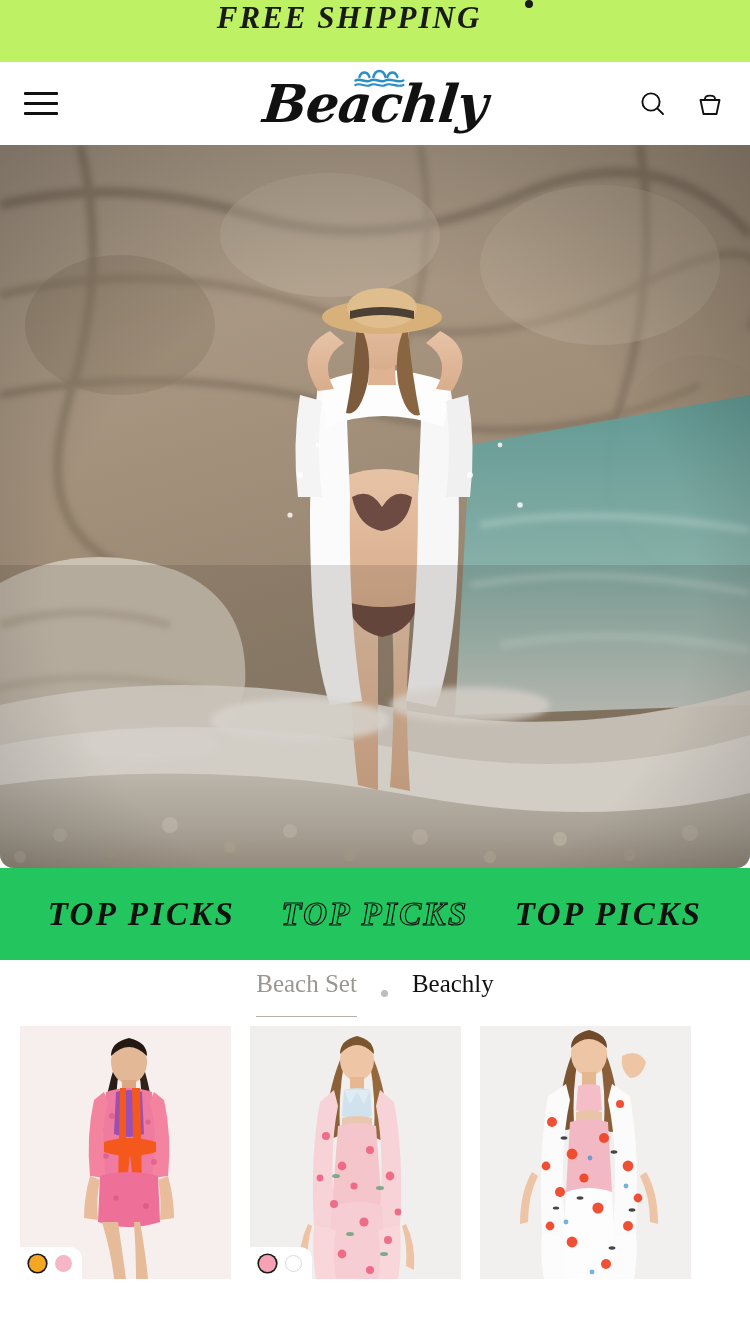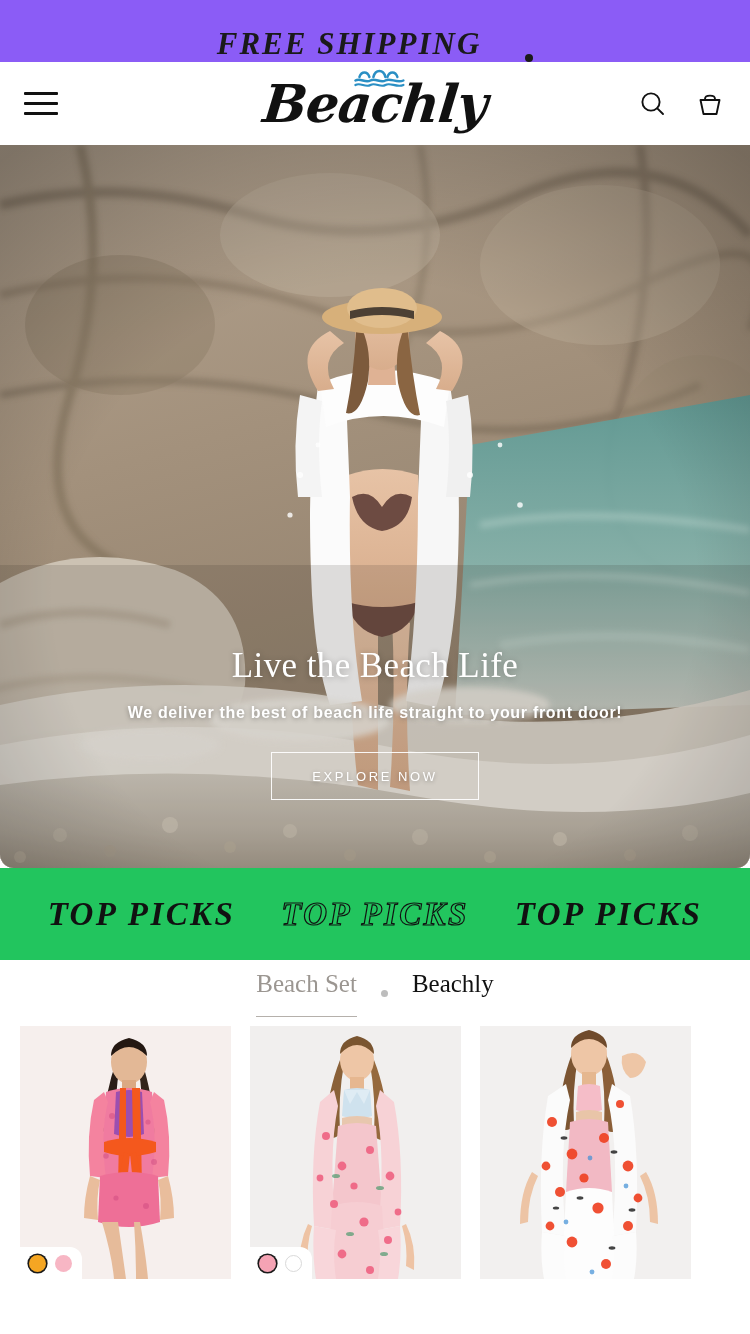--- a/index.html
+++ b/index.html
@@ -5,22 +5,22 @@
   * { margin:0; padding:0; box-sizing:border-box; }
   html, body {
     width:750px; height:1334px;
     background:#ffffff;
     font-family:"Liberation Sans", sans-serif;
     overflow:hidden;
   }
 
   
   .announce{
-    height:62px; background:#8b5cf6;
-    display:flex; align-items:flex-end; justify-content:center;
+    height:62px; background:#bef264;
+    display:flex; align-items:flex-start; justify-content:center;
     gap:44px;
   }
   .announce-text{
     font-family:"Liberation Serif", serif;
     font-style:italic; font-weight:700;
     font-size:31px; letter-spacing:2.0px; color:#1a1a1a;
     white-space:nowrap;
   }
   .announce-dot{
     width:8px; height:8px; border-radius:50%; background:#1a1a1a;
@@ -317,25 +317,20 @@
       <circle cx="290" cy="370" r="2.6" fill="#fff"></circle>
         <circle cx="470" cy="330" r="3" fill="#fff"></circle>
       <circle cx="500" cy="300" r="2.4" fill="#fff"></circle>
         <circle cx="520" cy="360" r="2.8" fill="#fff"></circle>
     </g>
 
     <rect x="0" y="0" width="750" height="723" fill="url(#vig)"></rect>
     <rect x="0" y="420" width="750" height="303" fill="rgba(40,35,30,0.14)"></rect>
   </svg>
 
-  <div class="hero-content">
-    <div class="hero-title">Live the Beach Life</div>
-    <div class="hero-sub">We deliver the best of beach life straight to your front door!</div>
-    <button class="hero-btn">EXPLORE NOW</button>
-  </div>
 </div>
 
 <div class="marquee">
   <div class="marquee-item">TOP PICKS</div>
   <div class="marquee-item outline">TOP PICKS</div>
   <div class="marquee-item">TOP PICKS</div>
 </div>
 
 <div class="tabs">
   <div class="tab active">Beach Set</div>

